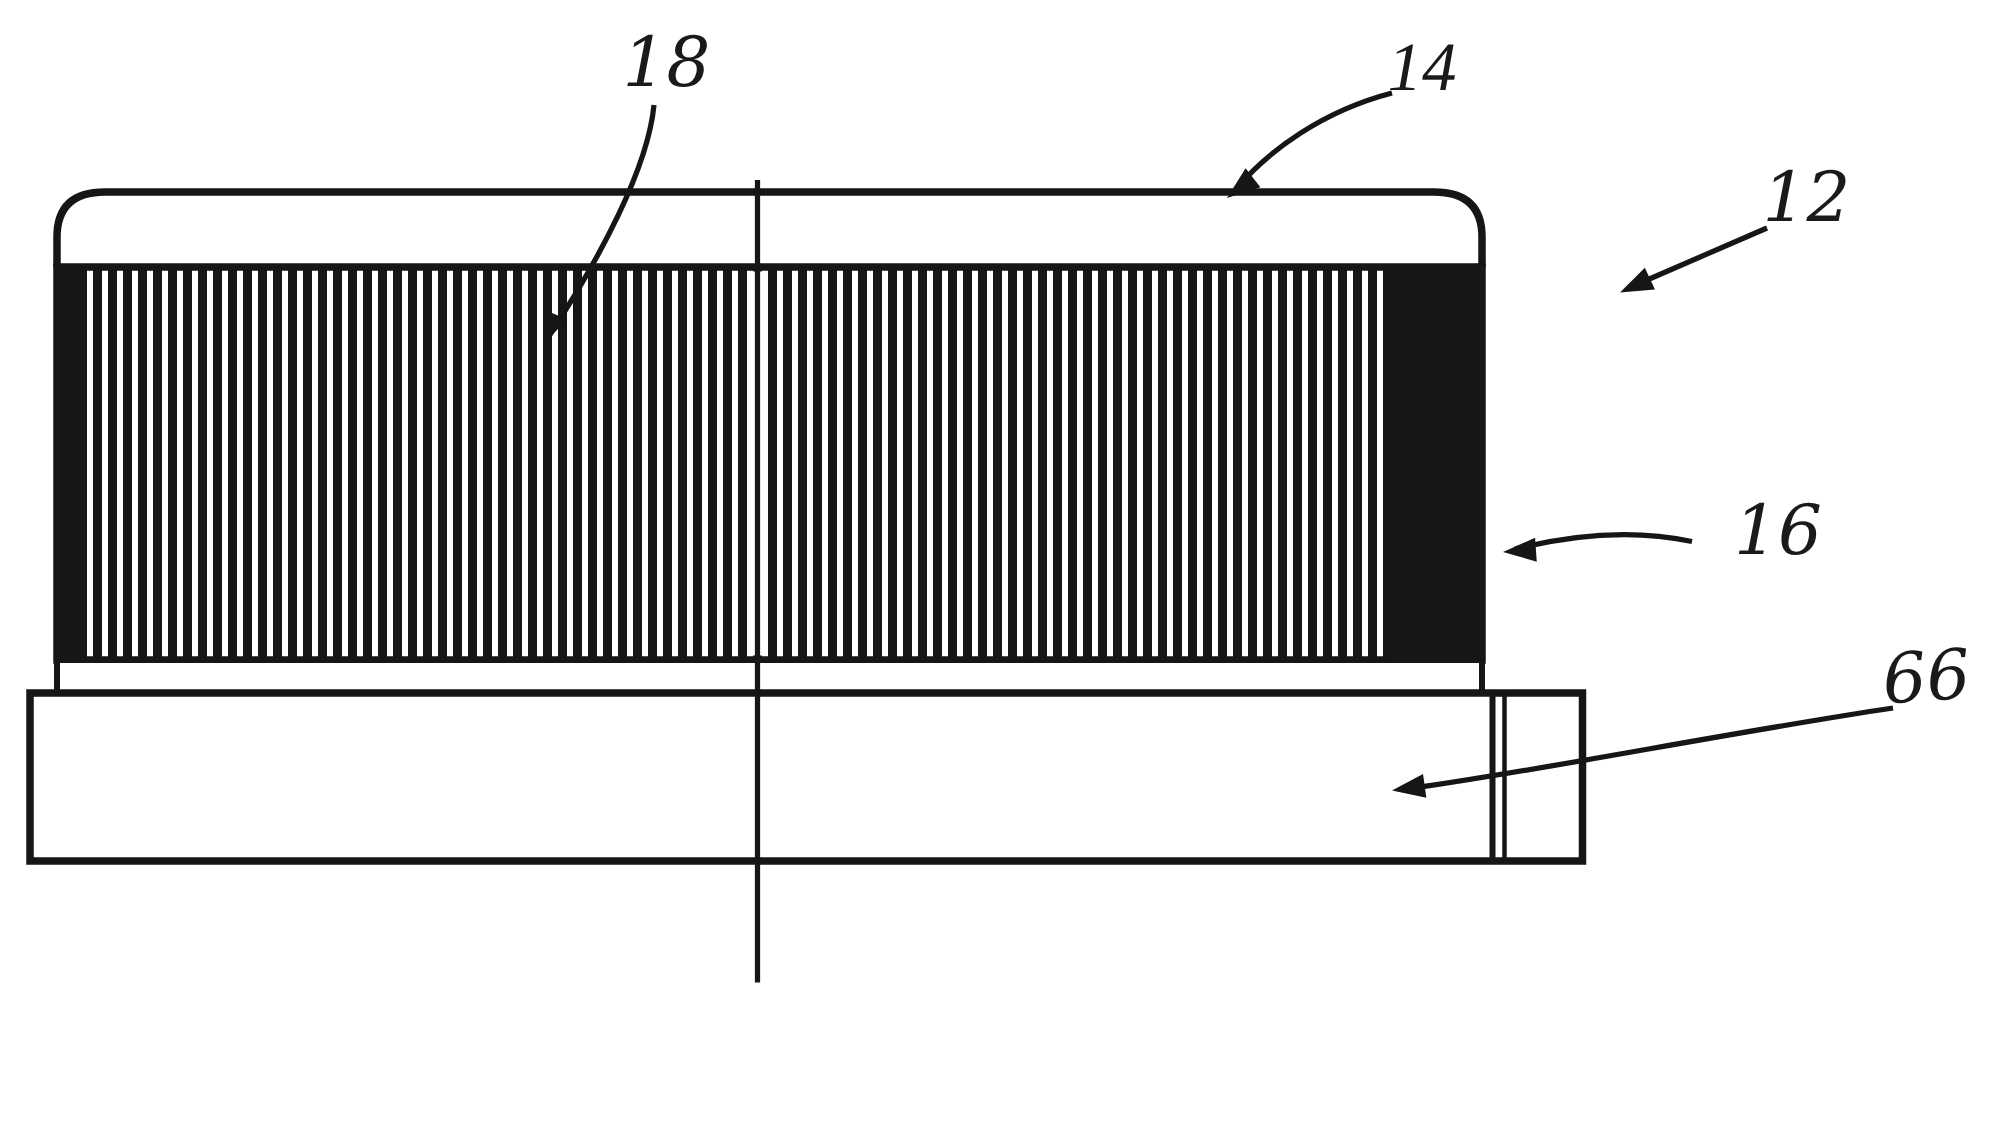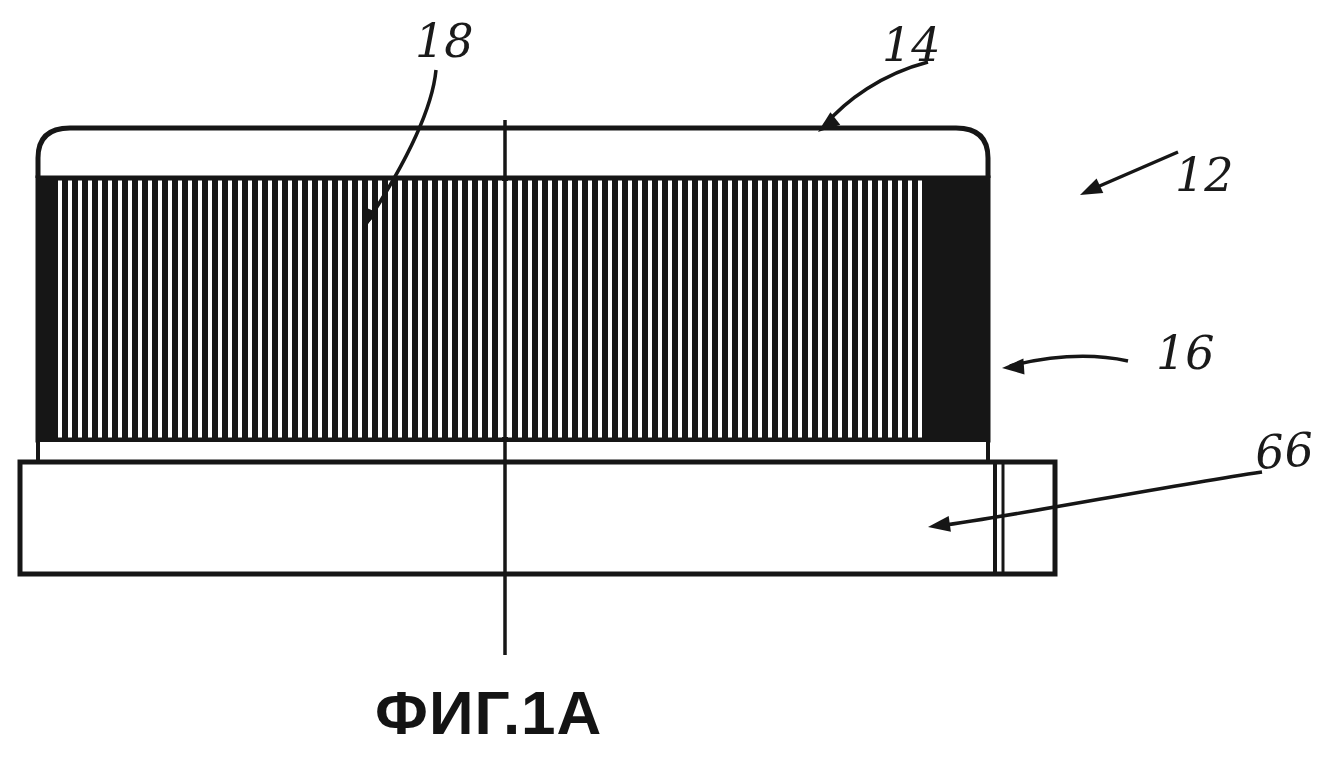--- a/index.html
+++ b/index.html
@@ -28,22 +28,22 @@
     font-family: "DejaVu Serif", serif;
     font-style: italic;
     font-weight: 500;
     font-size: 46px;
     color: #1a1a1a;
     line-height: 1;
     user-select: none;
     white-space: nowrap;
   }
   #label-18 { left: 415px; top: 18px; }
-  #label-14 { left: 882px; top: 22px; }
-  #label-12 { left: 1175px; top: 108px; margin-top: 44px; }
+  #label-14 { left: 925px; top: 22px; font-family: Liberation Serif, serif; }
+  #label-12 { left: 1175px; top: 108px; }
   #label-16 { left: 1132px; top: 330px; margin-left: 24px; }
   #label-66 { left: 1255px; top: 428px; transform: rotate(-4deg); }
   #caption {
     position: absolute;
     left: 375px;
     top: 682px;
     font-family: "Liberation Sans", sans-serif;
     font-weight: 700;
     font-size: 62px;
     color: #141414;
@@ -95,15 +95,14 @@
     <path d="M 1262 472 C 1155 488 1025 514 938 526" fill="none" stroke="#161616" stroke-width="3.5"></path>
     <polygon points="0,0 -22,-8 -22,8" fill="#161616" transform="translate(928,527) rotate(172)"></polygon>
   </svg>
 
   <div class="ref-label" id="label-18">18</div>
   <div class="ref-label" id="label-14">14</div>
   <div class="ref-label" id="label-12">12</div>
   <div class="ref-label" id="label-16">16</div>
   <div class="ref-label" id="label-66">66</div>
 
-  <div id="caption">ФИГ.1А</div>
 
 </div>
 
 </body></html>

